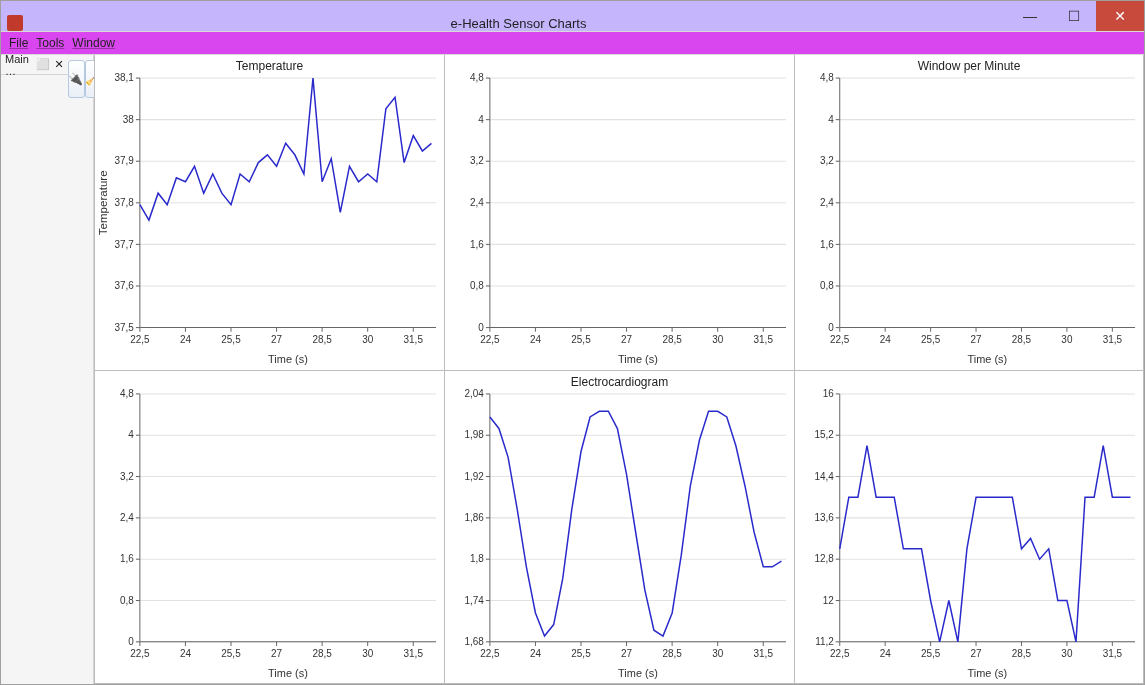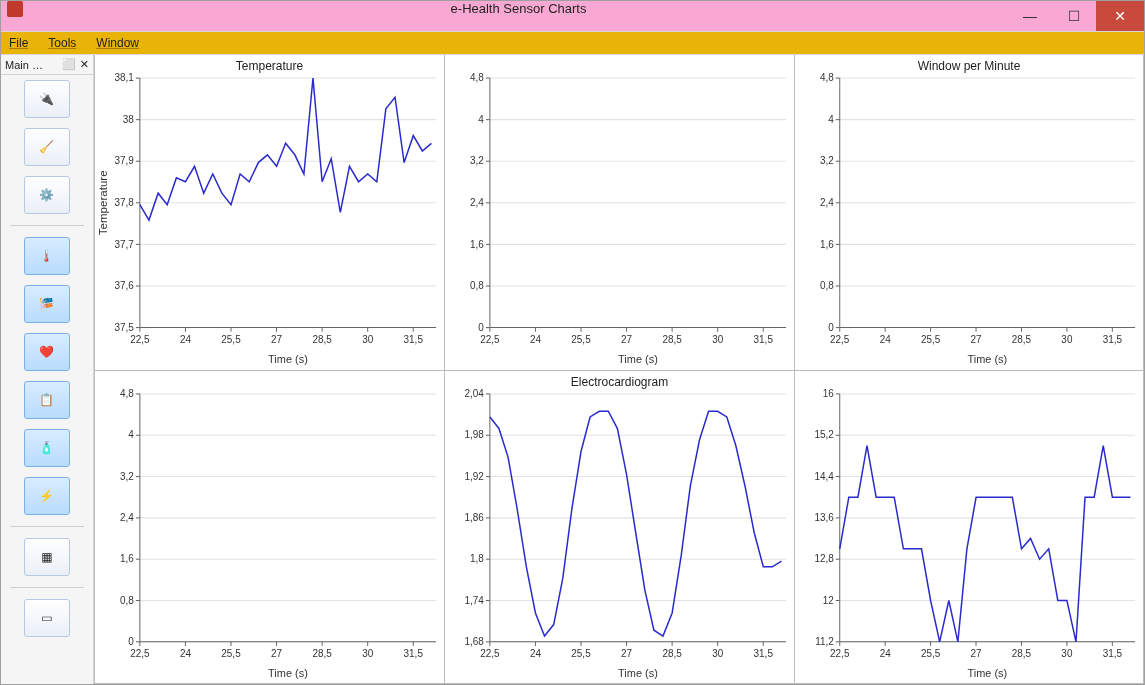--- a/index.html
+++ b/index.html
@@ -1,26 +1,26 @@
 <!DOCTYPE html>
 <html><head>
 <meta charset="utf-8">
 <style>
   html,body{margin:0;padding:0;height:100%;background:#fff;font-family:"Segoe UI",Tahoma,sans-serif;font-size:12px;color:#222;overflow:hidden}
   .window{width:1145px;height:685px;background:#f5f5f5;border:1px solid #9f9f9f;box-sizing:border-box;display:flex;flex-direction:column}
-  .titlebar{height:30px;background:#f9a8d4;display:flex;align-items:flex-start;border-bottom:1px solid #d8d8d8}
+  .titlebar{height:30px;background:#c4b5fd;display:flex;align-items:flex-end;border-bottom:1px solid #d8d8d8}
   .titlebar .app-icon{width:16px;height:16px;margin:0 6px;background:#c0392b;border-radius:2px}
   .titlebar .title{flex:1;text-align:center;font-size:13px;color:#222}
   .titlebar .win-btns{display:flex;height:100%}
   .titlebar .win-btn{width:44px;display:flex;align-items:center;justify-content:center;font-size:14px;color:#333}
   .titlebar .win-btn.close{background:#c74a3d;color:#fff;width:48px}
-  .menubar{height:22px;background:#eab308;display:flex;align-items:center;gap:20px;padding:0 8px;border-bottom:1px solid #d8d8d8}
+  .menubar{height:22px;background:#d946ef;display:flex;align-items:center;gap:8px;padding:0 8px;border-bottom:1px solid #d8d8d8}
   .menubar span{text-decoration:underline;text-decoration-color:rgba(0,0,0,.3)}
   .body{flex:1;display:flex;min-height:0}
-  .side{width:92px;background:#f5f5f5;border-right:1px solid #d4d4d4;display:flex;flex-direction:column;align-items:center}
+  .side{width:92px;background:#f5f5f5;border-right:1px solid #d4d4d4;display:flex;flex-direction:row;align-items:flex-start}
   .side-header{width:100%;height:20px;display:flex;align-items:center;font-size:11px;padding:0 4px;box-sizing:border-box;gap:4px;border-bottom:1px solid #d4d4d4}
   .side-header .sp{flex:1}
   .tool-btn{width:44px;height:36px;margin:5px 0;background:linear-gradient(#ffffff,#eaeff7);border:1px solid #b5c9e2;border-radius:3px;display:flex;align-items:center;justify-content:center}
   .tool-btn.sel{background:linear-gradient(#d8ecff,#b9dcff);border-color:#7ab1e8}
   .hr{width:80%;height:1px;background:#cfcfcf;margin:6px 0}
   .charts{flex:1;background:#fff;display:grid;grid-template-columns:repeat(3,1fr);grid-template-rows:1fr 1fr;border:0}
   .chart{border:1px solid #bcbcbc;border-right:0;border-bottom:0;position:relative}
   .chart:nth-child(3n){border-right:1px solid #bcbcbc}
   .chart:nth-child(n+4){border-bottom:1px solid #bcbcbc}
   .chart:nth-child(-n+3){border-top:0}

